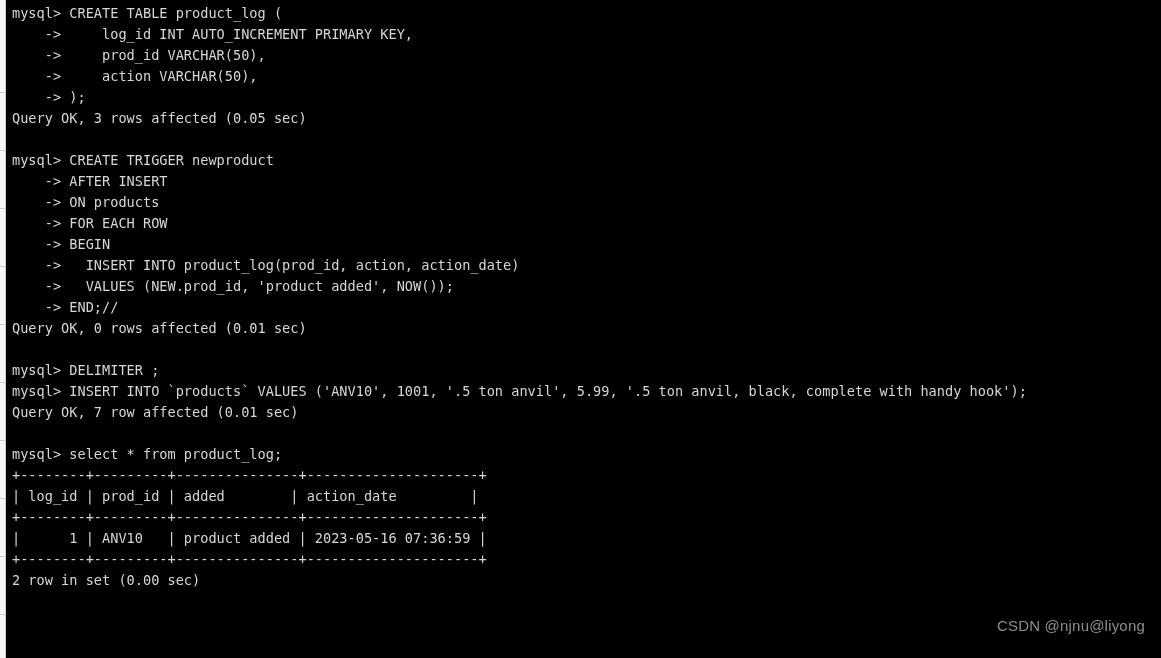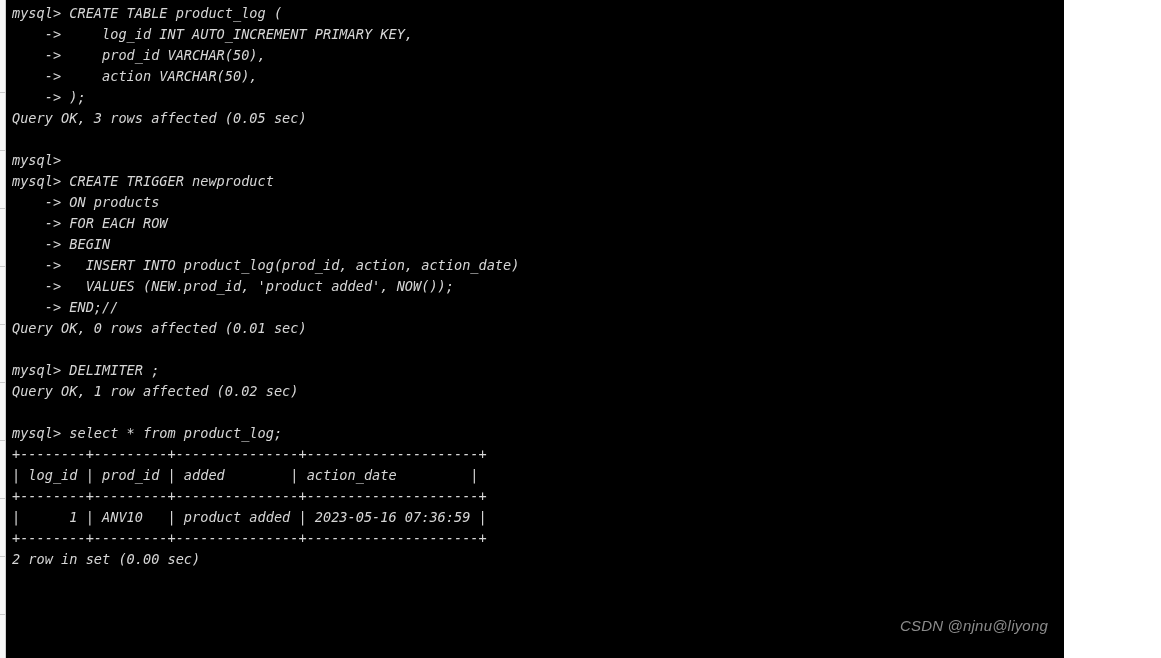--- a/index.html
+++ b/index.html
@@ -3,26 +3,25 @@
 <meta charset="utf-8">
 <title>MySQL Terminal</title>
 <style>
   html, body {
     margin: 0;
     padding: 0;
     background: #ffffff;
   }
   #screen {
     position: relative;
-    width: 1064px;
+    width: 1161px;
     height: 658px;
     overflow: hidden;
     background: #f4f4f4;
     font-family: "DejaVu Sans Mono", "Liberation Mono", monospace;
-    font-style: italic;
   }
   
   #left-gutter {
     position: absolute;
     left: 0;
     top: 0;
     width: 6px;
     height: 658px;
     background: #f7f7f7;
     border-right: 1px solid #cfcfcf;
@@ -86,32 +85,33 @@
   </div>
 
   <div id="terminal">
     <div class="line">mysql&gt; CREATE TABLE product_log (</div>
     <div class="line">    -&gt;     log_id INT AUTO_INCREMENT PRIMARY KEY,</div>
     <div class="line">    -&gt;     prod_id VARCHAR(50),</div>
     <div class="line">    -&gt;     action VARCHAR(50),</div>
     <div class="line">    -&gt; );</div>
     <div class="line">Query OK, 3 rows affected (0.05 sec)</div>
     <div class="line"></div>
-    <div class="line">mysql&gt;</div>
     <div class="line">mysql&gt; CREATE TRIGGER newproduct</div>
+    <div class="line">    -&gt; AFTER INSERT</div>
     <div class="line">    -&gt; ON products</div>
     <div class="line">    -&gt; FOR EACH ROW</div>
     <div class="line">    -&gt; BEGIN</div>
     <div class="line">    -&gt;   INSERT INTO product_log(prod_id, action, action_date)</div>
     <div class="line">    -&gt;   VALUES (NEW.prod_id, 'product added', NOW());</div>
     <div class="line">    -&gt; END;//</div>
     <div class="line">Query OK, 0 rows affected (0.01 sec)</div>
     <div class="line"></div>
     <div class="line">mysql&gt; DELIMITER ;</div>
-    <div class="line">Query OK, 1 row affected (0.02 sec)</div>
+    <div class="line">mysql&gt; INSERT INTO `products` VALUES ('ANV10', 1001, '.5 ton anvil', 5.99, '.5 ton anvil, black, complete with handy hook');</div>
+    <div class="line">Query OK, 7 row affected (0.01 sec)</div>
     <div class="line"></div>
     <div class="line">mysql&gt; select * from product_log;</div>
     <div class="line">+--------+---------+---------------+---------------------+</div>
     <div class="line">| log_id | prod_id | added        | action_date         |</div>
     <div class="line">+--------+---------+---------------+---------------------+</div>
     <div class="line">|      1 | ANV10   | product added | 2023-05-16 07:36:59 |</div>
     <div class="line">+--------+---------+---------------+---------------------+</div>
     <div class="line">2 row in set (0.00 sec)</div>
   </div>
 

